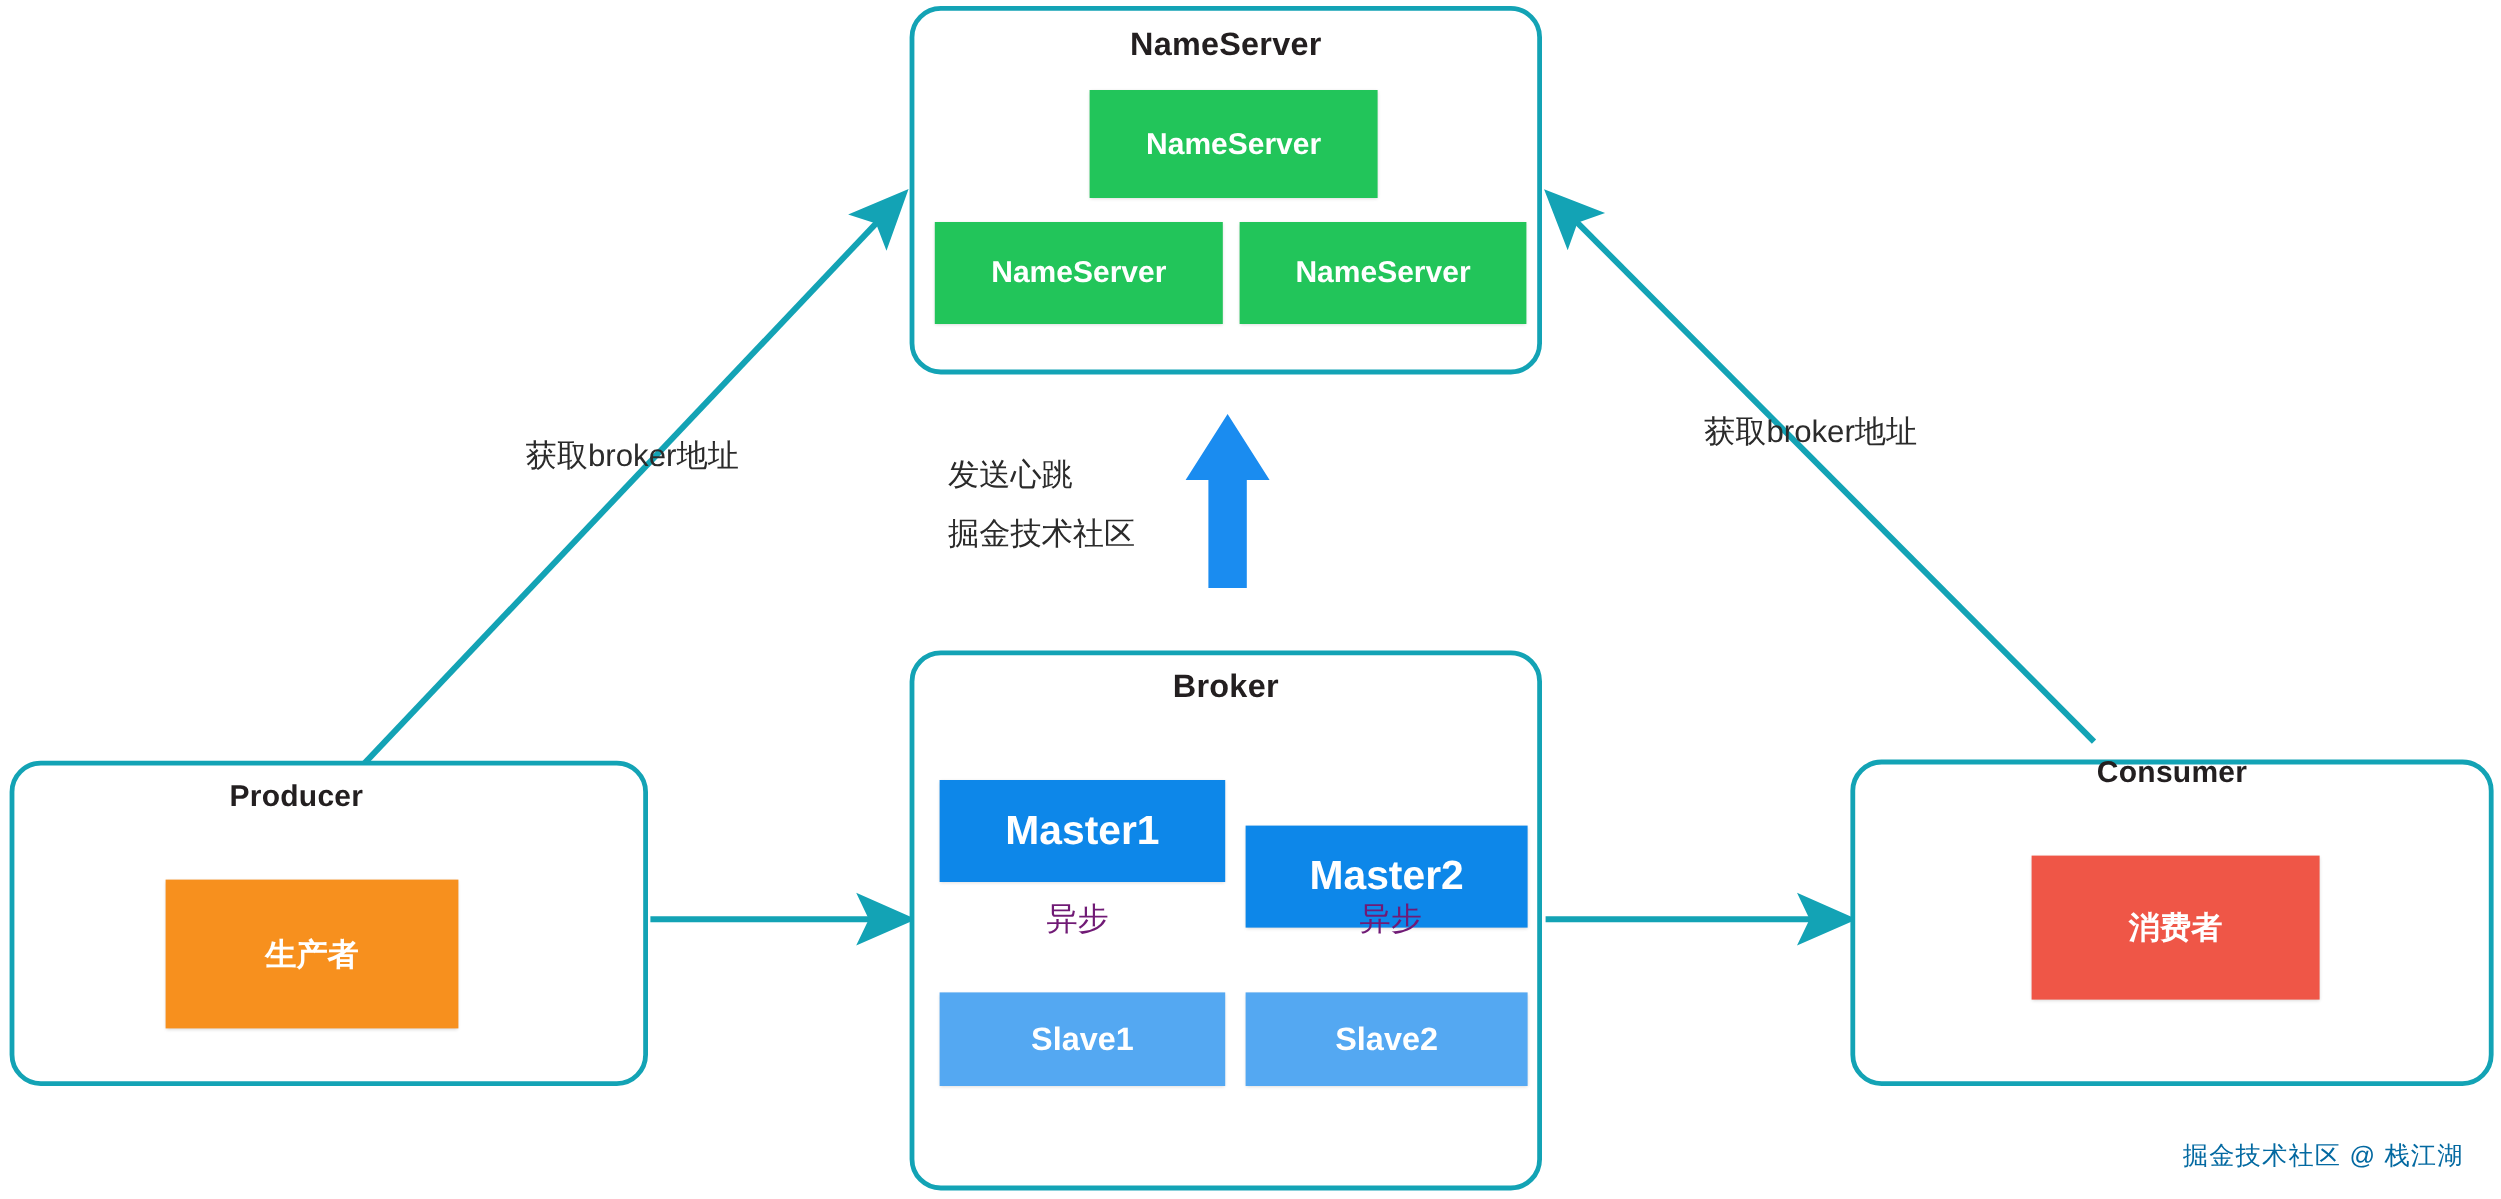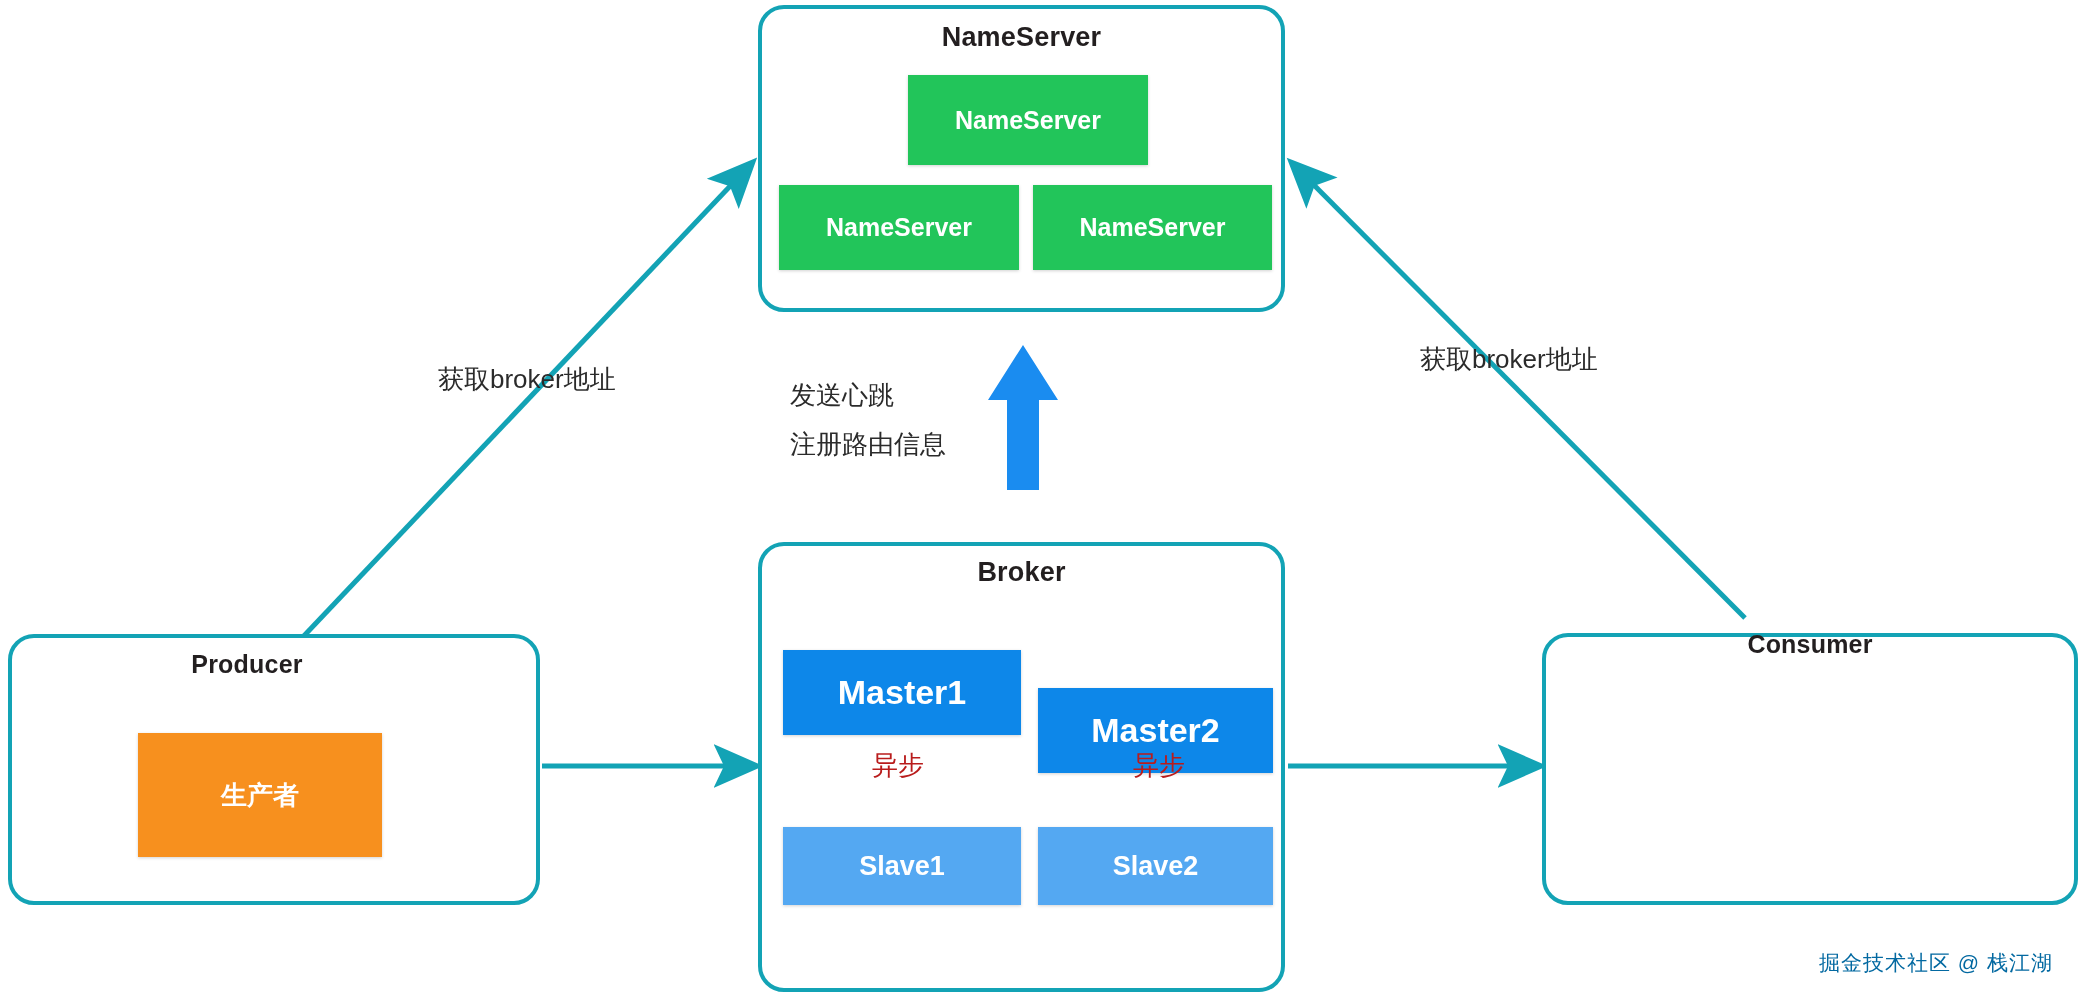--- a/index.html
+++ b/index.html
@@ -92,21 +92,21 @@
     font-size: 26px;
     white-space: nowrap;
     font-family: "Liberation Sans", "DejaVu Sans", sans-serif;
   }
   #label-left-broker-addr  { left: 438px;  top: 362px; }
   #label-right-broker-addr { left: 1420px; top: 342px; }
   #label-heartbeat   { left: 790px; top: 378px; }
   #label-route-info  { left: 790px; top: 427px; }
   .sync-label {
     position: absolute;
-    color: #b91c1c;
+    color: #701a75;
     font-size: 26px;
     white-space: nowrap;
   }
   #label-sync-1 { left: 872px;  top: 748px; }
   #label-sync-2 { left: 1133px; top: 748px; }
 
   
   #watermark {
     position: absolute;
     right: 31px;
@@ -166,21 +166,22 @@
 
   <div class="sync-label" id="label-sync-1">异步</div>
   <div class="sync-label" id="label-sync-2">异步</div>
 
   <div class="container-box" id="producer-box"></div>
   <div class="container-title" id="producer-title" style="left:8px; width:478px;">Producer</div>
   <div class="node node-orange" id="producer-node">生产者</div>
 
   <div class="container-box" id="consumer-box"></div>
   <div class="container-title" id="consumer-title" style="left:1542px; width:536px;">Consumer</div>
+  <div class="node node-red" id="consumer-node">消费者</div>
 
   <div class="edge-label" id="label-left-broker-addr">获取broker地址</div>
   <div class="edge-label" id="label-right-broker-addr">获取broker地址</div>
   <div class="edge-label" id="label-heartbeat">发送心跳</div>
-  <div class="edge-label" id="label-route-info">注册路由信息</div>
+  <div class="edge-label" id="label-route-info">掘金技术社区</div>
 
   <div id="watermark">掘金技术社区 @ 栈江湖</div>
 
 </div>
 
 </body></html>

